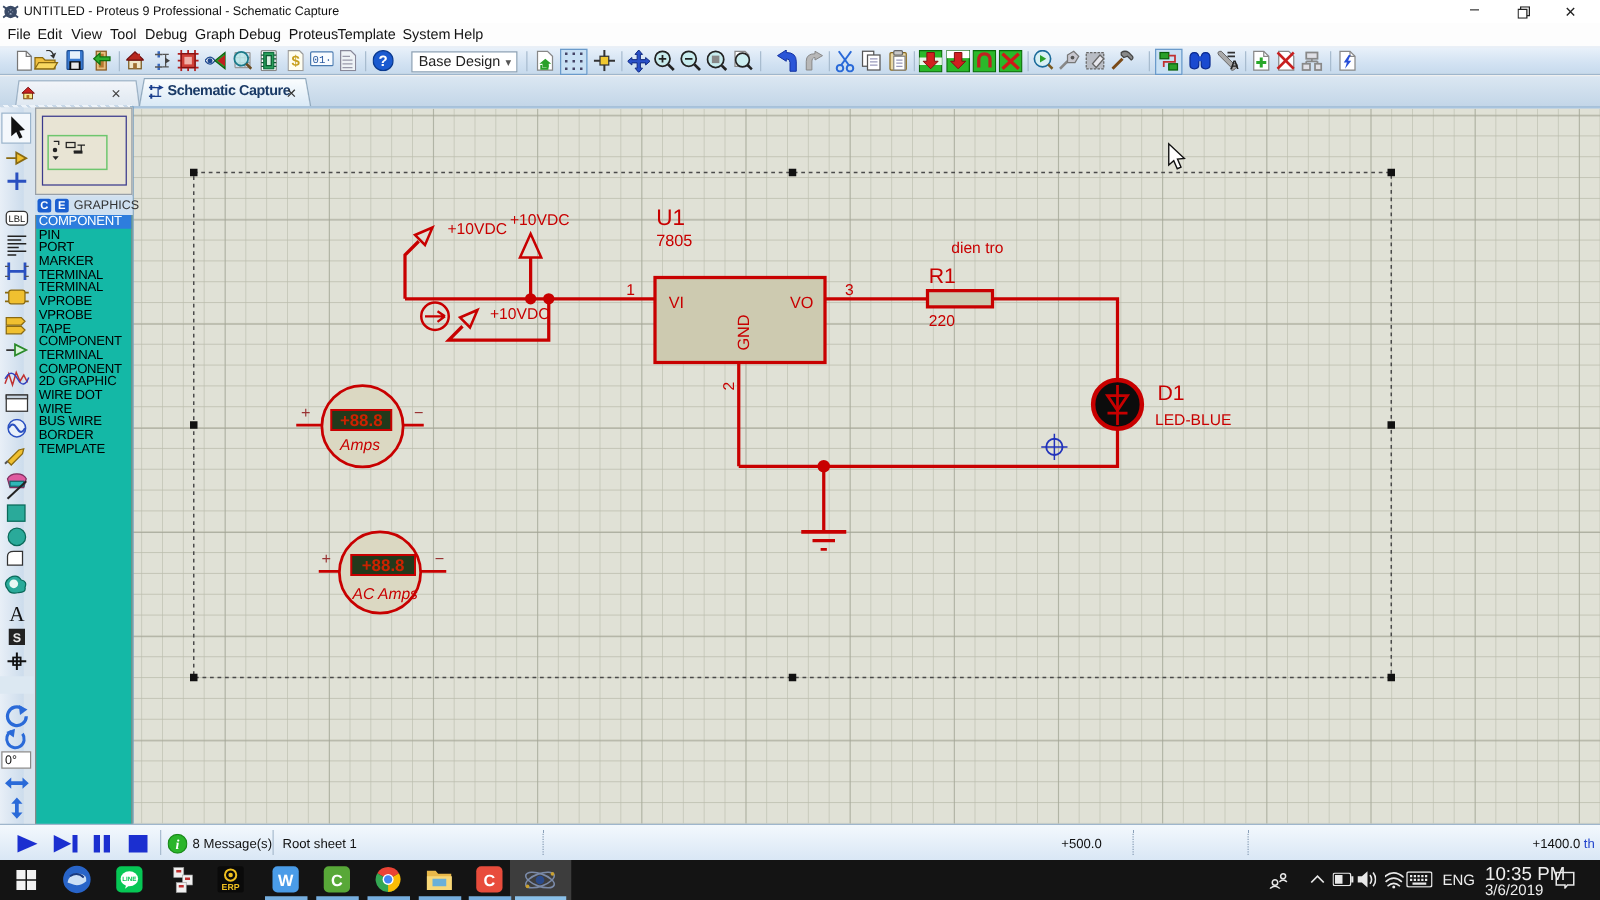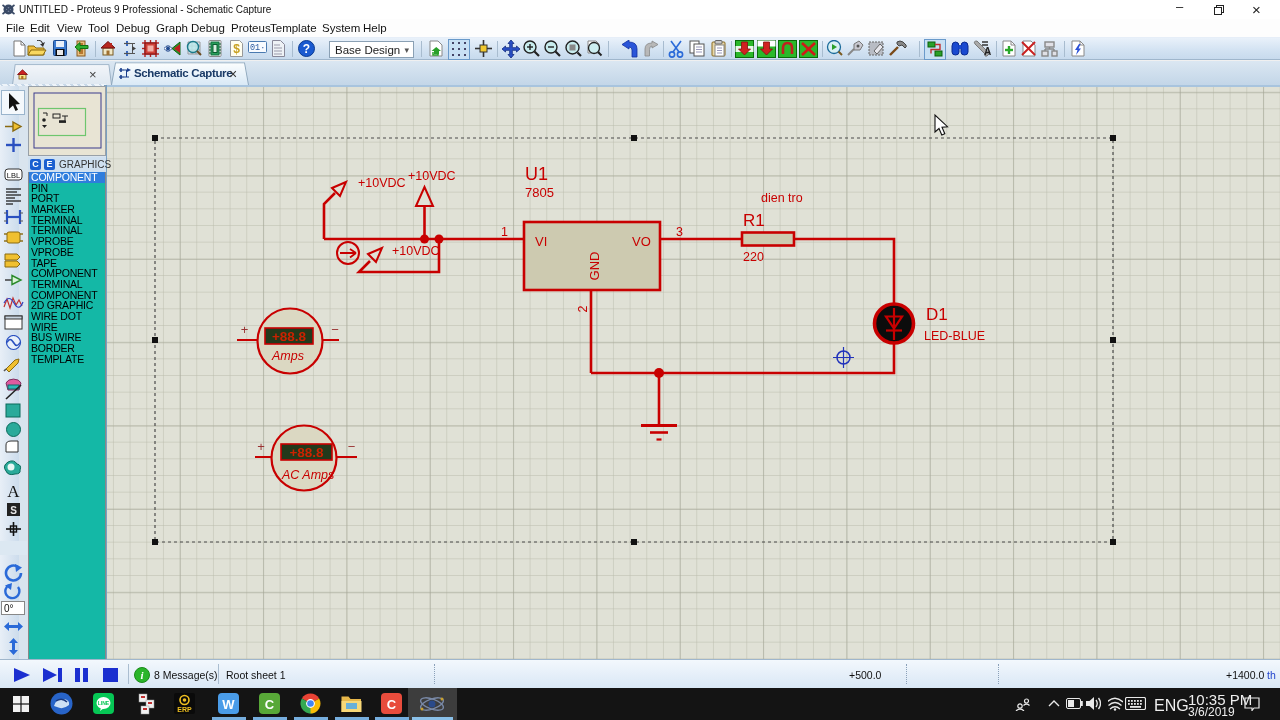--- a/index.html
+++ b/index.html
@@ -805,20 +805,20 @@
           <rect x="12" y="3" width="1.8" height="1.8"></rect>
           <rect x="15" y="3" width="1.8" height="1.8"></rect>
           <rect x="3" y="6" width="1.8" height="1.8"></rect>
           <rect x="6" y="6" width="1.8" height="1.8"></rect>
           <rect x="9" y="6" width="1.8" height="1.8"></rect>
           <rect x="12" y="6" width="1.8" height="1.8"></rect>
           <rect x="15" y="6" width="1.8" height="1.8"></rect>
           <rect x="5" y="9" width="11" height="1.8"></rect>
         </g>
       </svg>
-    <div class="tright" style="left:1154px;top:9px;font-size:16px">ENG</div>
+    <div class="tright" style="left:1154px;top:9px;font-size:12px">ENG</div>
     <div class="tright" style="left:1188px;top:3px;font-size:15px">10:35 PM</div>
     <div class="tright" style="left:1188px;top:17px;font-size:12px">3/6/2019</div>
     <svg class="abs" style="left:1244px;top:9px" width="16" height="14">
         <path d="M1 1 h14 v10 h-5 l-2 2.5 v-2.5 h-7 Z" fill="none" stroke="#e8e8e8" stroke-width="1.2"></path>
       </svg>
   </div>
 </div>
 
 </body></html>

